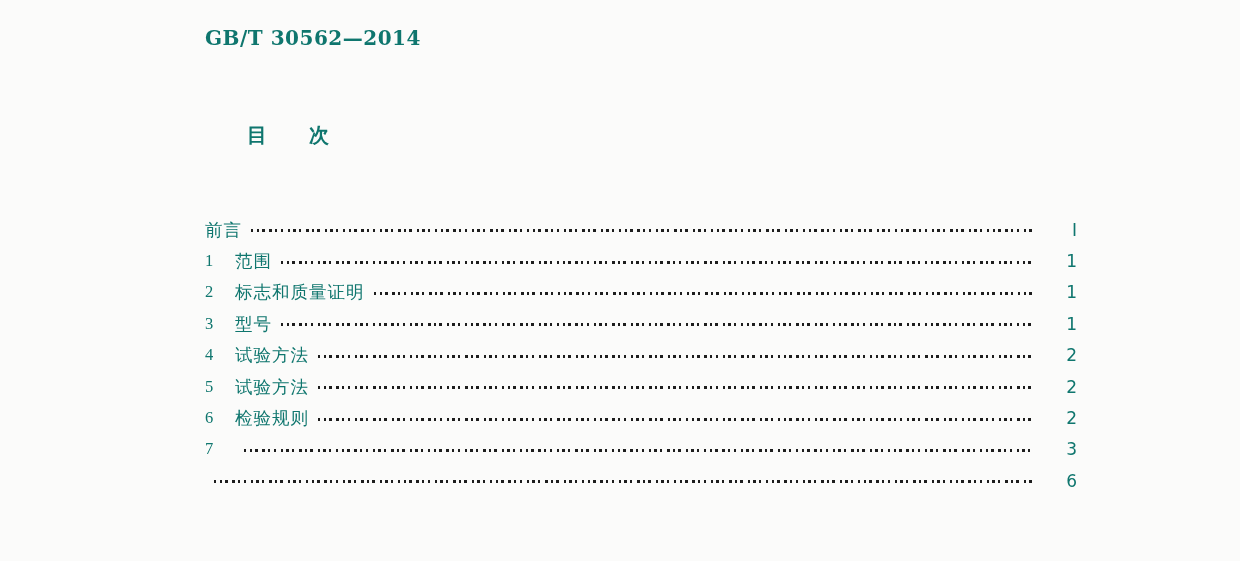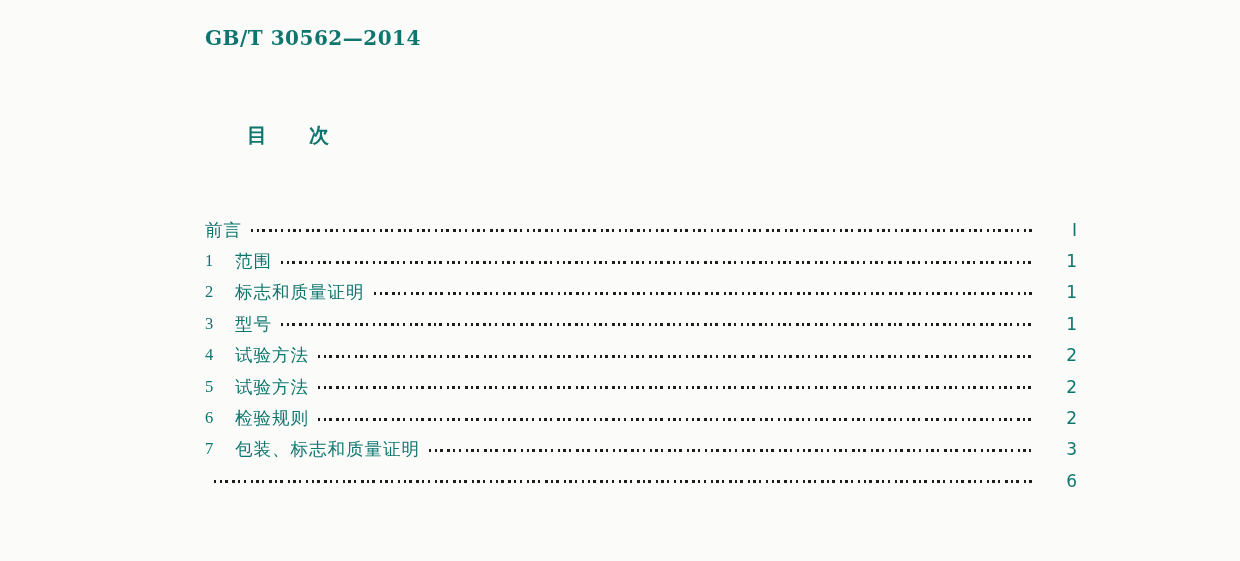--- a/index.html
+++ b/index.html
@@ -140,21 +140,20 @@
 
     <div class="toc-row">
       <span class="toc-num">6</span>
       <span class="toc-label">检验规则</span>
       <span class="leader"></span>
       <span class="toc-page">2</span>
     </div>
 
     <div class="toc-row">
       <span class="toc-num">7</span>
-      <span class="toc-label">包装、标志和质量证明</span>
       <span class="leader"></span>
       <span class="toc-page">3</span>
     </div>
 
     <div class="toc-row">
       
       <span class="leader"></span>
       <span class="toc-page">6</span>
     </div>
 

